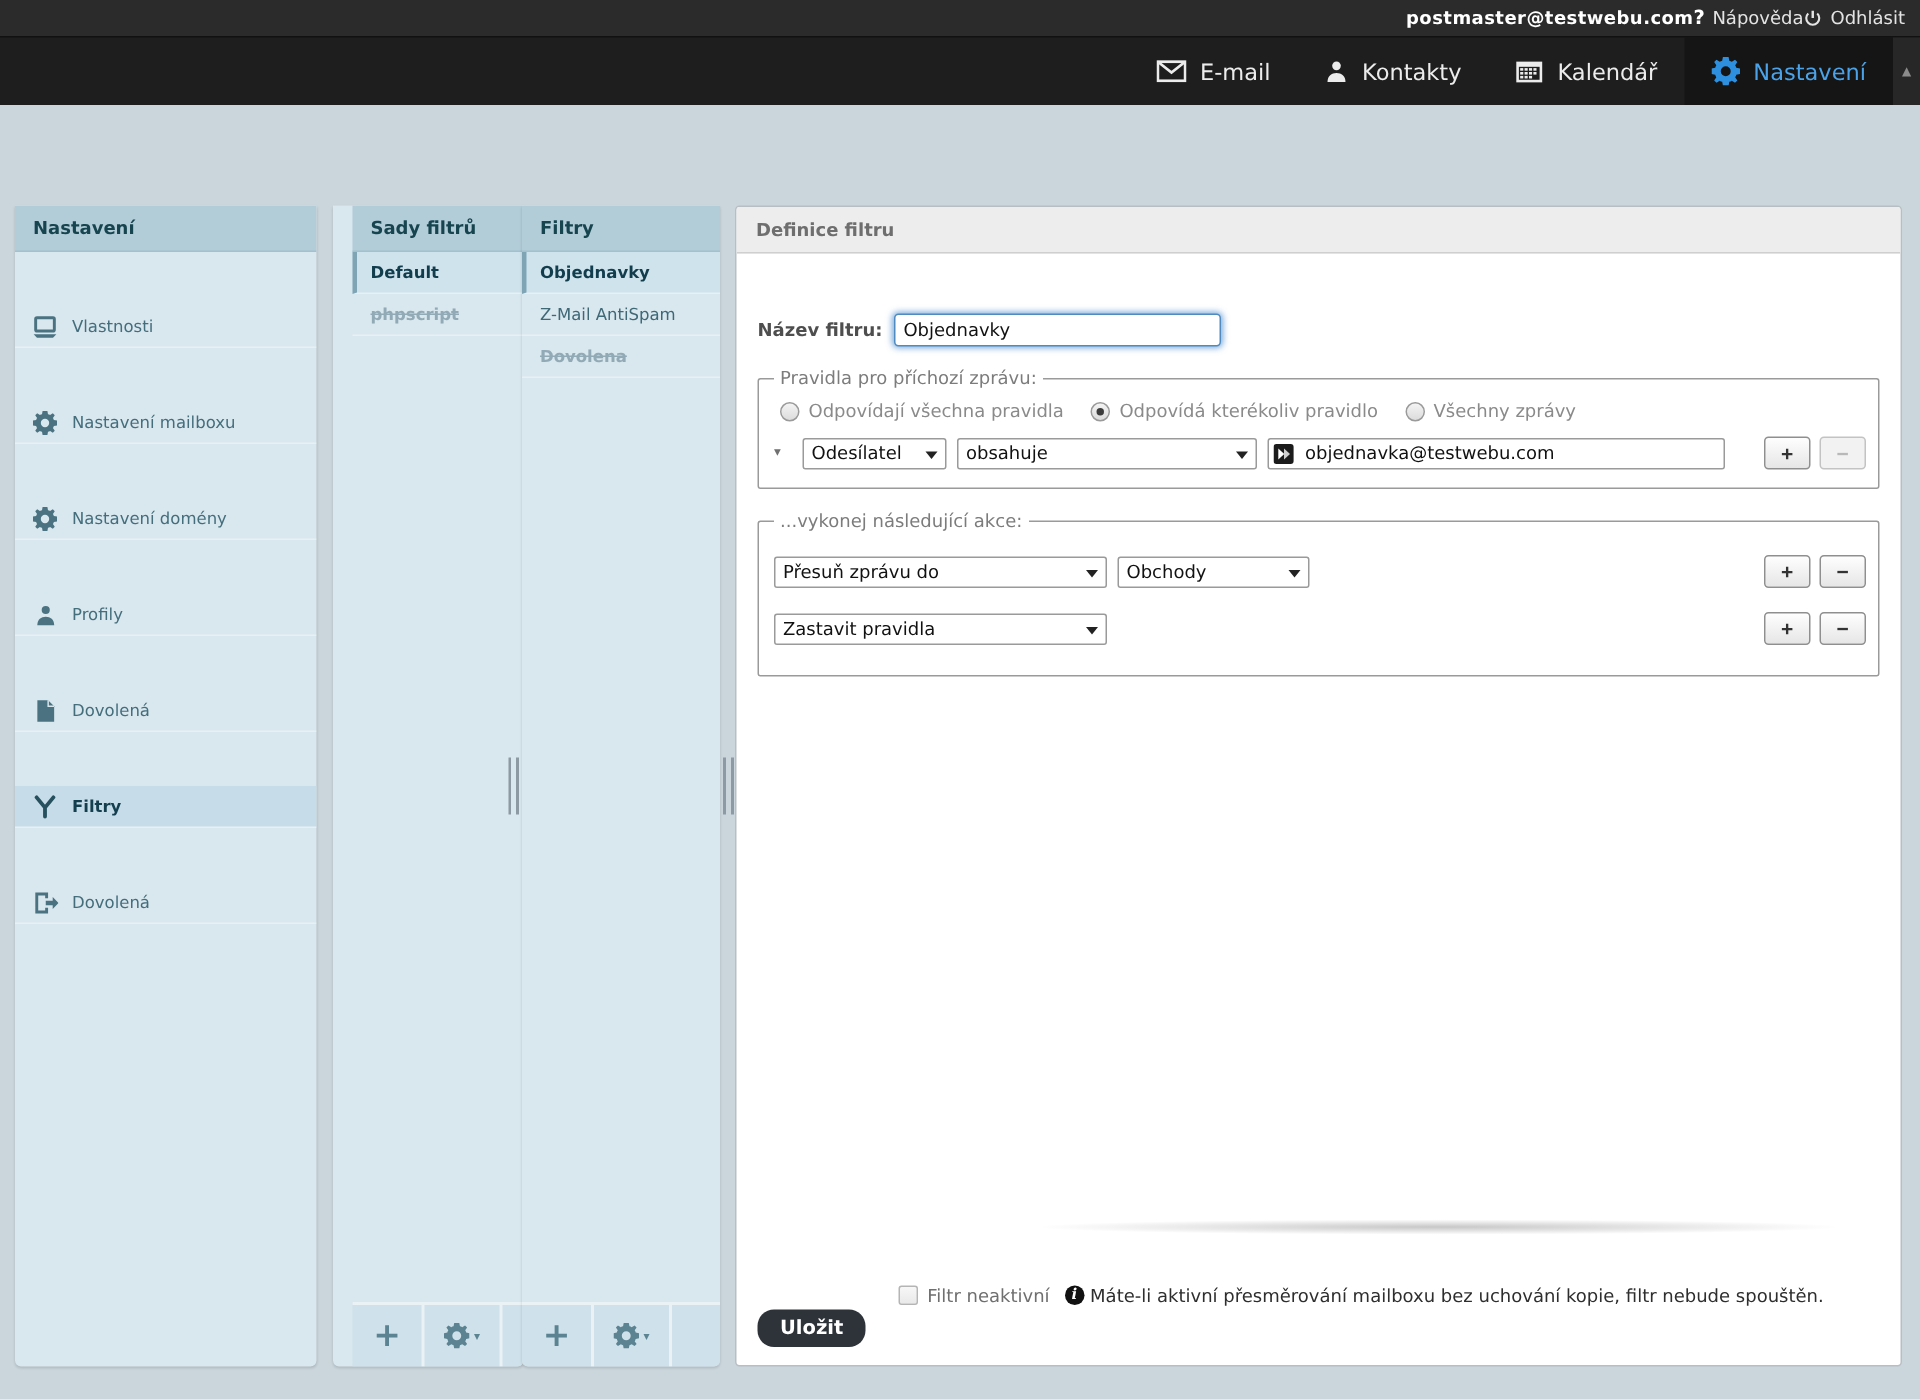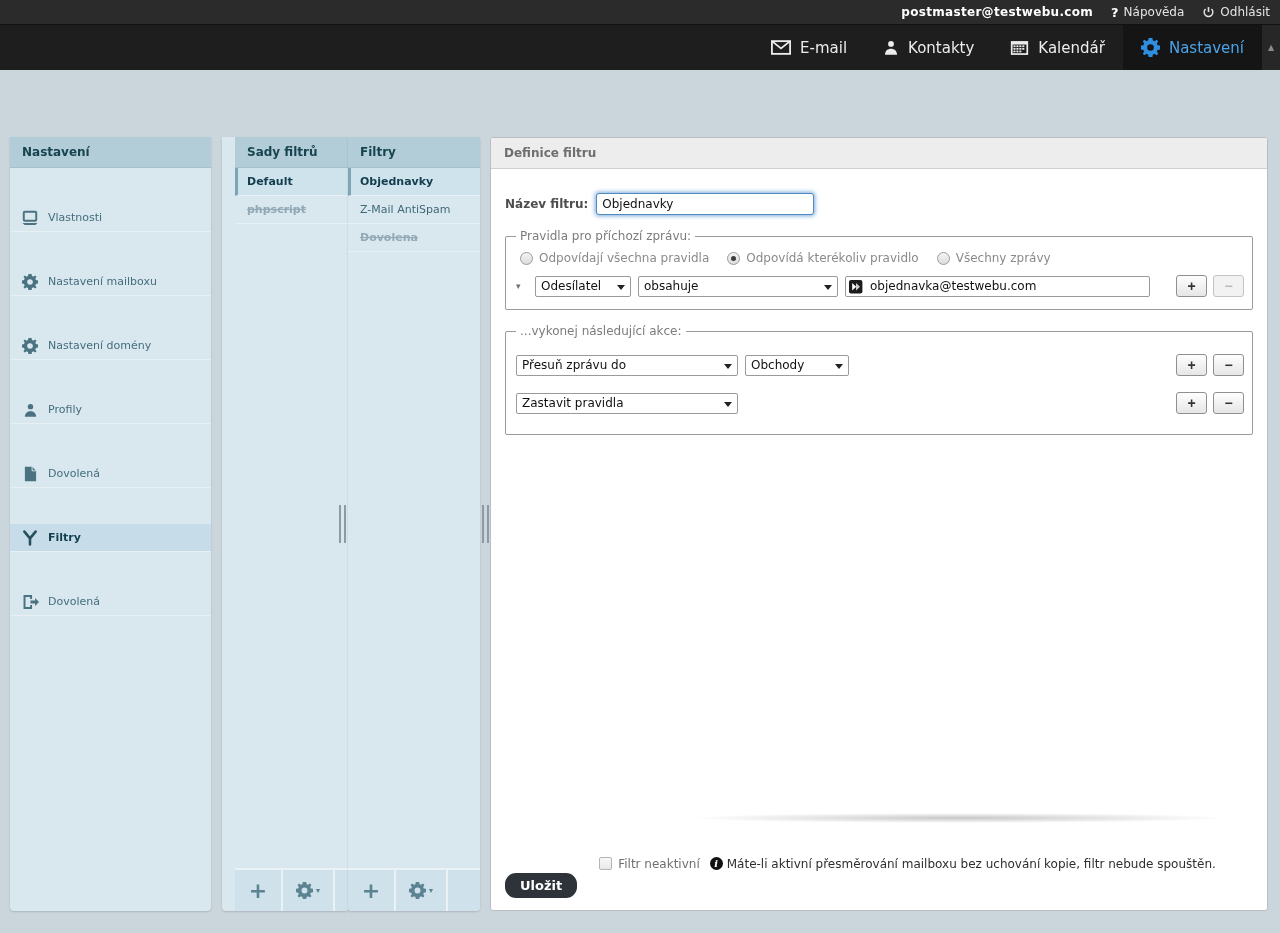--- a/index.html
+++ b/index.html
@@ -1,21 +1,21 @@
 <!DOCTYPE html>
 <html><head>
 <meta charset="utf-8">
 <style>
   * { margin:0; padding:0; box-sizing:border-box; }
   html,body { width:1280px; height:933px; }
   body { font-family:"DejaVu Sans","Liberation Sans",sans-serif; background:#cad5dc; overflow:hidden; }
   .page { position:relative; width:1280px; height:933px; }
 
   
-  .topbar { height:24px; background:#2b2b2b; display:flex; align-items:center; justify-content:flex-end; gap:18px; padding:0 10px; }
+  .topbar { height:24px; background:#2b2b2b; display:flex; align-items:center; justify-content:flex-end; padding:0 10px; }
   .topbar .user { color:#fff; font-weight:bold; font-size:12px; letter-spacing:.3px; }
   .topbar .toplink { color:#e4e4e4; font-size:12px; display:flex; align-items:center; gap:5px; cursor:pointer; }
   .topbar .qmark { font-weight:bold; font-size:13px; color:#fff; }
   .power-icon svg { display:block; }
 
   
   .navbar { height:46px; background:#1e1e1e; display:flex; align-items:stretch; border-top:1px solid #111; }
   .brand { display:flex; align-items:center; padding-left:12px; gap:6px; min-width:260px; }
   .brand-circle { width:38px; height:38px; border-radius:50%; background:radial-gradient(circle at 35% 30%, #f6ce3a, #dfa90e 70%, #c49208); display:flex; align-items:center; justify-content:center; box-shadow:inset 0 -2px 3px rgba(0,0,0,.25); }
   .brand-text { position:relative; color:#fff; font-size:27px; font-weight:bold; line-height:1; letter-spacing:-1px; }
@@ -44,39 +44,39 @@
   .tool-rest { flex:1; }
 
   
   .grip { position:absolute; top:505px; width:8px; height:38px; background:repeating-linear-gradient(90deg,#8d9aa3 0 2px, rgba(0,0,0,0) 2px 5px); cursor:col-resize; }
 
   
   .main-panel { position:absolute; left:490px; top:137px; width:778px; height:774px; background:#fff; border:1px solid #b7bfc4; border-radius:3px; display:flex; flex-direction:column; overflow:hidden; }
   .main-header { flex:none; height:31px; background:#ededed; border-bottom:1px solid #cfcfcf; color:#6e6e6e; font-weight:bold; font-size:12px; line-height:30px; padding-left:13px; }
   .main-body { flex:1; display:flex; flex-direction:column; padding:0 14px; }
 
-  .name-row { display:flex; align-items:center; gap:8px; margin-top:24px; }
+  .name-row { display:flex; align-items:center; gap:8px; margin-top:40px; }
   .name-row label { font-size:12px; font-weight:bold; color:#4e4e4e; }
   .name-input { width:218px; height:22px; border:1px solid #4f8bc0; border-radius:3px; box-shadow:0 0 4px 1px rgba(90,150,210,.8); outline:none; font:12px "DejaVu Sans",sans-serif; padding:0 5px; color:#111; }
 
   fieldset { border:1px solid #9a9a9a; border-radius:2px; margin-top:14px; padding:6px 8px 12px 8px; }
   fieldset legend { font-size:12px; color:#7c7c7c; padding:0 4px; margin-left:2px; }
   .radio-row { display:flex; align-items:center; gap:18px; margin:2px 0 10px 6px; font-size:12px; color:#8a8a8a; }
   .radio-opt { display:flex; align-items:center; gap:6px; cursor:pointer; }
   .radio { width:13px; height:13px; border-radius:50%; border:1px solid #9a9a9a; background:linear-gradient(#f4f4f4,#dcdcdc); position:relative; flex:none; }
   .radio.checked::after { content:""; position:absolute; left:3px; top:3px; width:5px; height:5px; border-radius:50%; background:#3c3c3c; }
 
   .rule-row { display:flex; align-items:center; gap:7px; margin-left:2px; }
   .row-caret { color:#707070; font-size:9px; width:12px; flex:none; }
   .sel { position:relative; height:21px; background:#fff; border:1px solid #9a9a9a; border-radius:2px; font-size:12px; color:#111; line-height:19px; padding:0 18px 0 5px; cursor:pointer; overflow:hidden; white-space:nowrap; }
   .sel::after { content:""; position:absolute; right:5px; top:8px; border-left:4px solid rgba(0,0,0,0); border-right:4px solid rgba(0,0,0,0); border-top:5px solid #222; }
   .sel-field { width:96px; }
   .sel-op { width:200px; }
   .sel-action { width:222px; }
-  .sel-target { width:104px; }
+  .sel-target { width:128px; }
   .value-wrap { position:relative; width:305px; }
   .value-input { width:100%; height:21px; border:1px solid #9a9a9a; border-radius:2px; font:12px "DejaVu Sans",sans-serif; padding:0 4px 0 24px; color:#111; outline:none; }
   .value-icon { position:absolute; left:4px; top:4px; cursor:pointer; }
   .pm-group { margin-left:auto; display:flex; gap:6px; }
   .pm-btn { width:31px; height:22px; border:1px solid #8f8f8f; border-radius:3px; background:linear-gradient(#fefefe,#e6e6e6); color:#333; font-size:14px; font-weight:bold; line-height:1; cursor:pointer; }
   .pm-btn:disabled { color:#b9b9b9; border-color:#c3c3c3; background:#f2f2f2; cursor:default; }
   .action-row { display:flex; align-items:center; gap:7px; margin:10px 0 8px 2px; }
   .action-row + .action-row { margin-top:16px; }
 
   .spacer { flex:1; }

